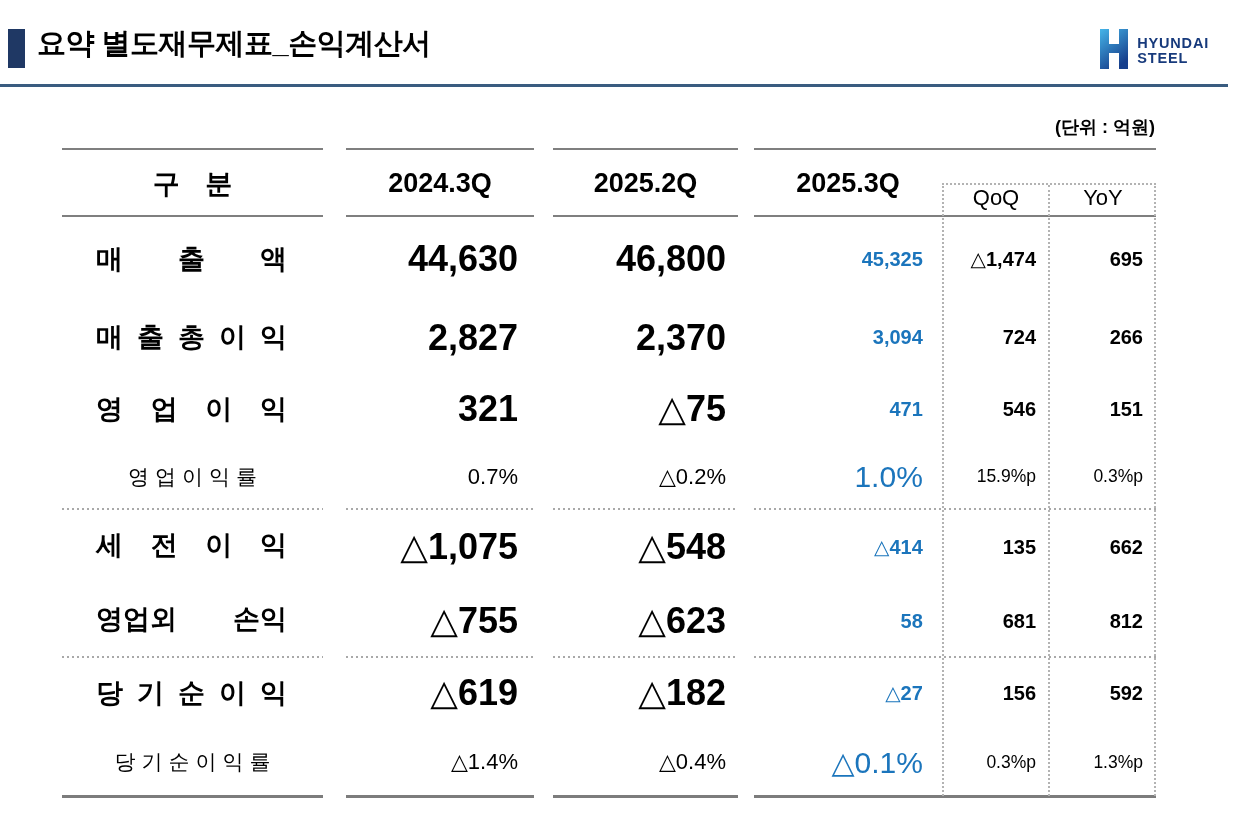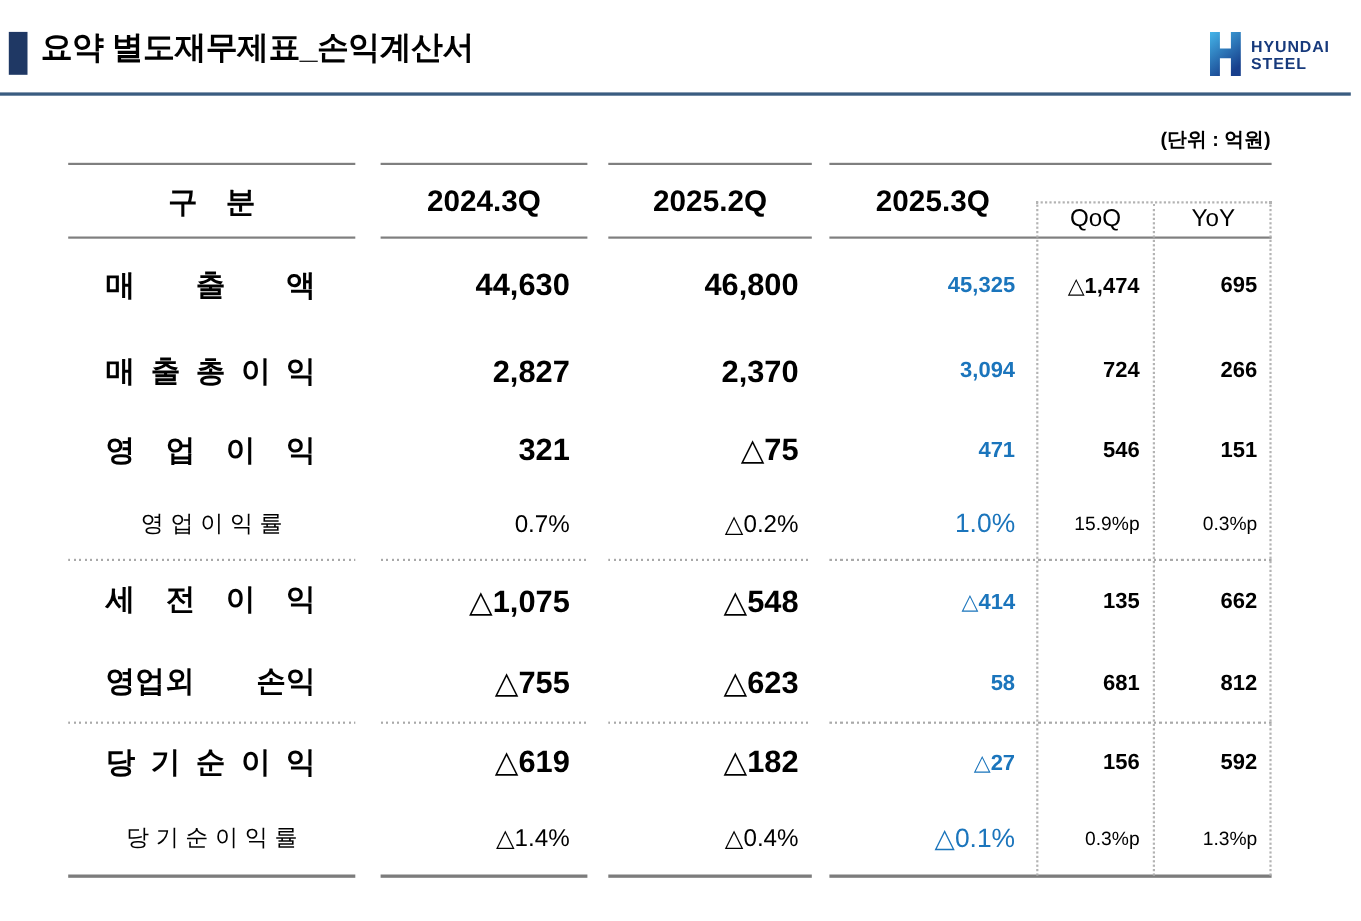--- a/index.html
+++ b/index.html
@@ -32,35 +32,35 @@
   .l-d2{top:508px;}
   .l-bot{top:647px;height:3px;background:#7c7c7c;}
 
   .stack{position:absolute;left:0;top:2px;right:0;display:flex;flex-direction:column;}
   .hdr-cell{height:67px;display:flex;align-items:center;justify-content:center;font-size:27px;font-weight:700;}
   .hdr-cat{word-spacing:18px;}
 
   .cell{white-space:nowrap;overflow:visible;}
   .lab-main{font-size:27px;font-weight:700;text-align:justify;text-align-last:justify;padding:0 36px 0 34px;}
   .lab-sub{font-size:21px;font-weight:400;text-align:center;letter-spacing:6px;padding-left:6px;}
-  .val-main{font-size:28px;font-weight:700;text-align:right;}
+  .val-main{font-size:36px;font-weight:700;text-align:right;}
   .val-sub{font-size:22px;font-weight:400;text-align:right;}
   .g2 .cell{padding-right:16px;}
   .g3 .cell{padding-right:12px;}
   .blue{color:#1B75BC;}
 
   
   .row4{display:flex;align-items:center;}
   .v3{width:188px;text-align:right;padding-right:18px;}
   .qq{width:106px;text-align:right;padding-right:10px;}
   .yy{width:108px;text-align:right;padding-right:13px;}
   .sm-main{font-size:20px;font-weight:700;}
   .sm-sub{font-size:17.5px;font-weight:400;}
   .v3.val-main{font-size:20px;}
-  .v3.val-sub{font-size:24px;}
+  .v3.val-sub{font-size:30px;}
 
   
   .qoq-box{position:absolute;left:188px;top:35px;width:214px;height:613px;box-sizing:border-box;
     border-left:2px dotted #b3b3b3;border-right:2px dotted #b3b3b3;border-top:2px dotted #b3b3b3;pointer-events:none;}
   .qoq-div{position:absolute;left:104px;top:0;bottom:0;width:0;border-left:2px dotted #b3b3b3;}
   .qoq-hdr,.yoy-hdr{position:absolute;top:35px;height:32px;line-height:30px;text-align:center;font-size:22px;font-weight:400;}
   .qoq-hdr{left:188px;width:108px;text-align:center;}
   .yoy-hdr{left:296px;width:106px;}
 </style>
 </head>

